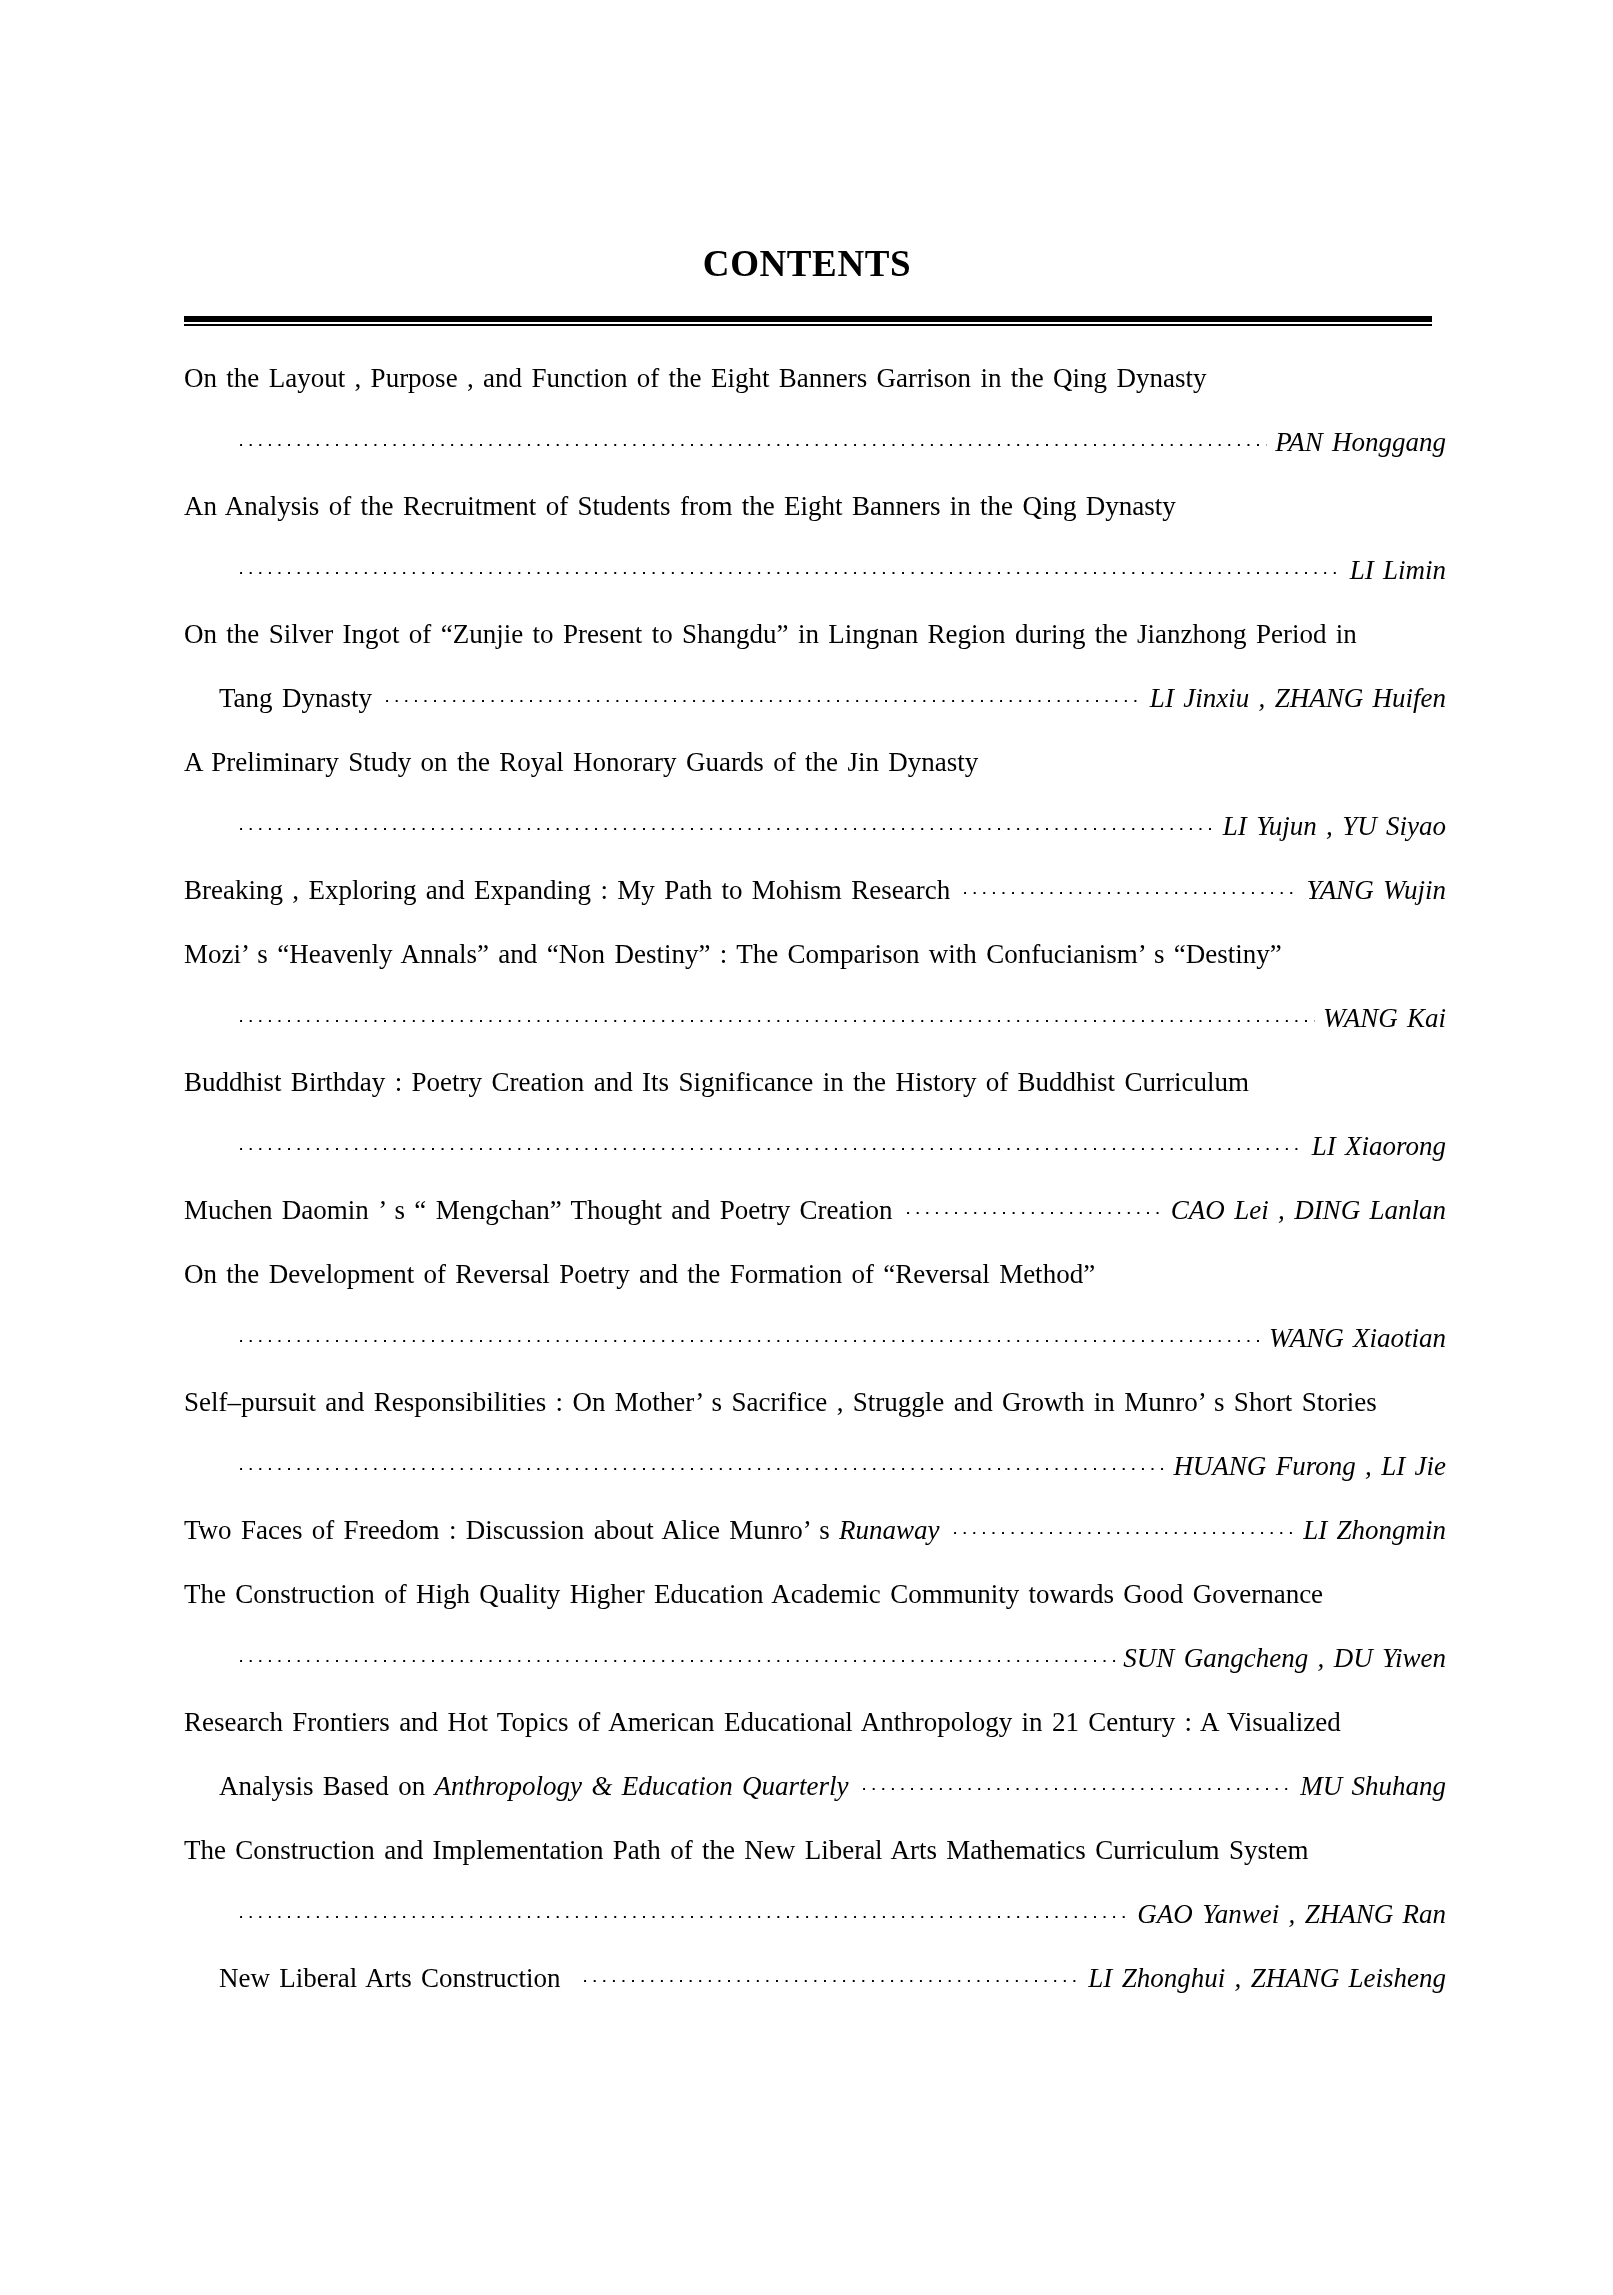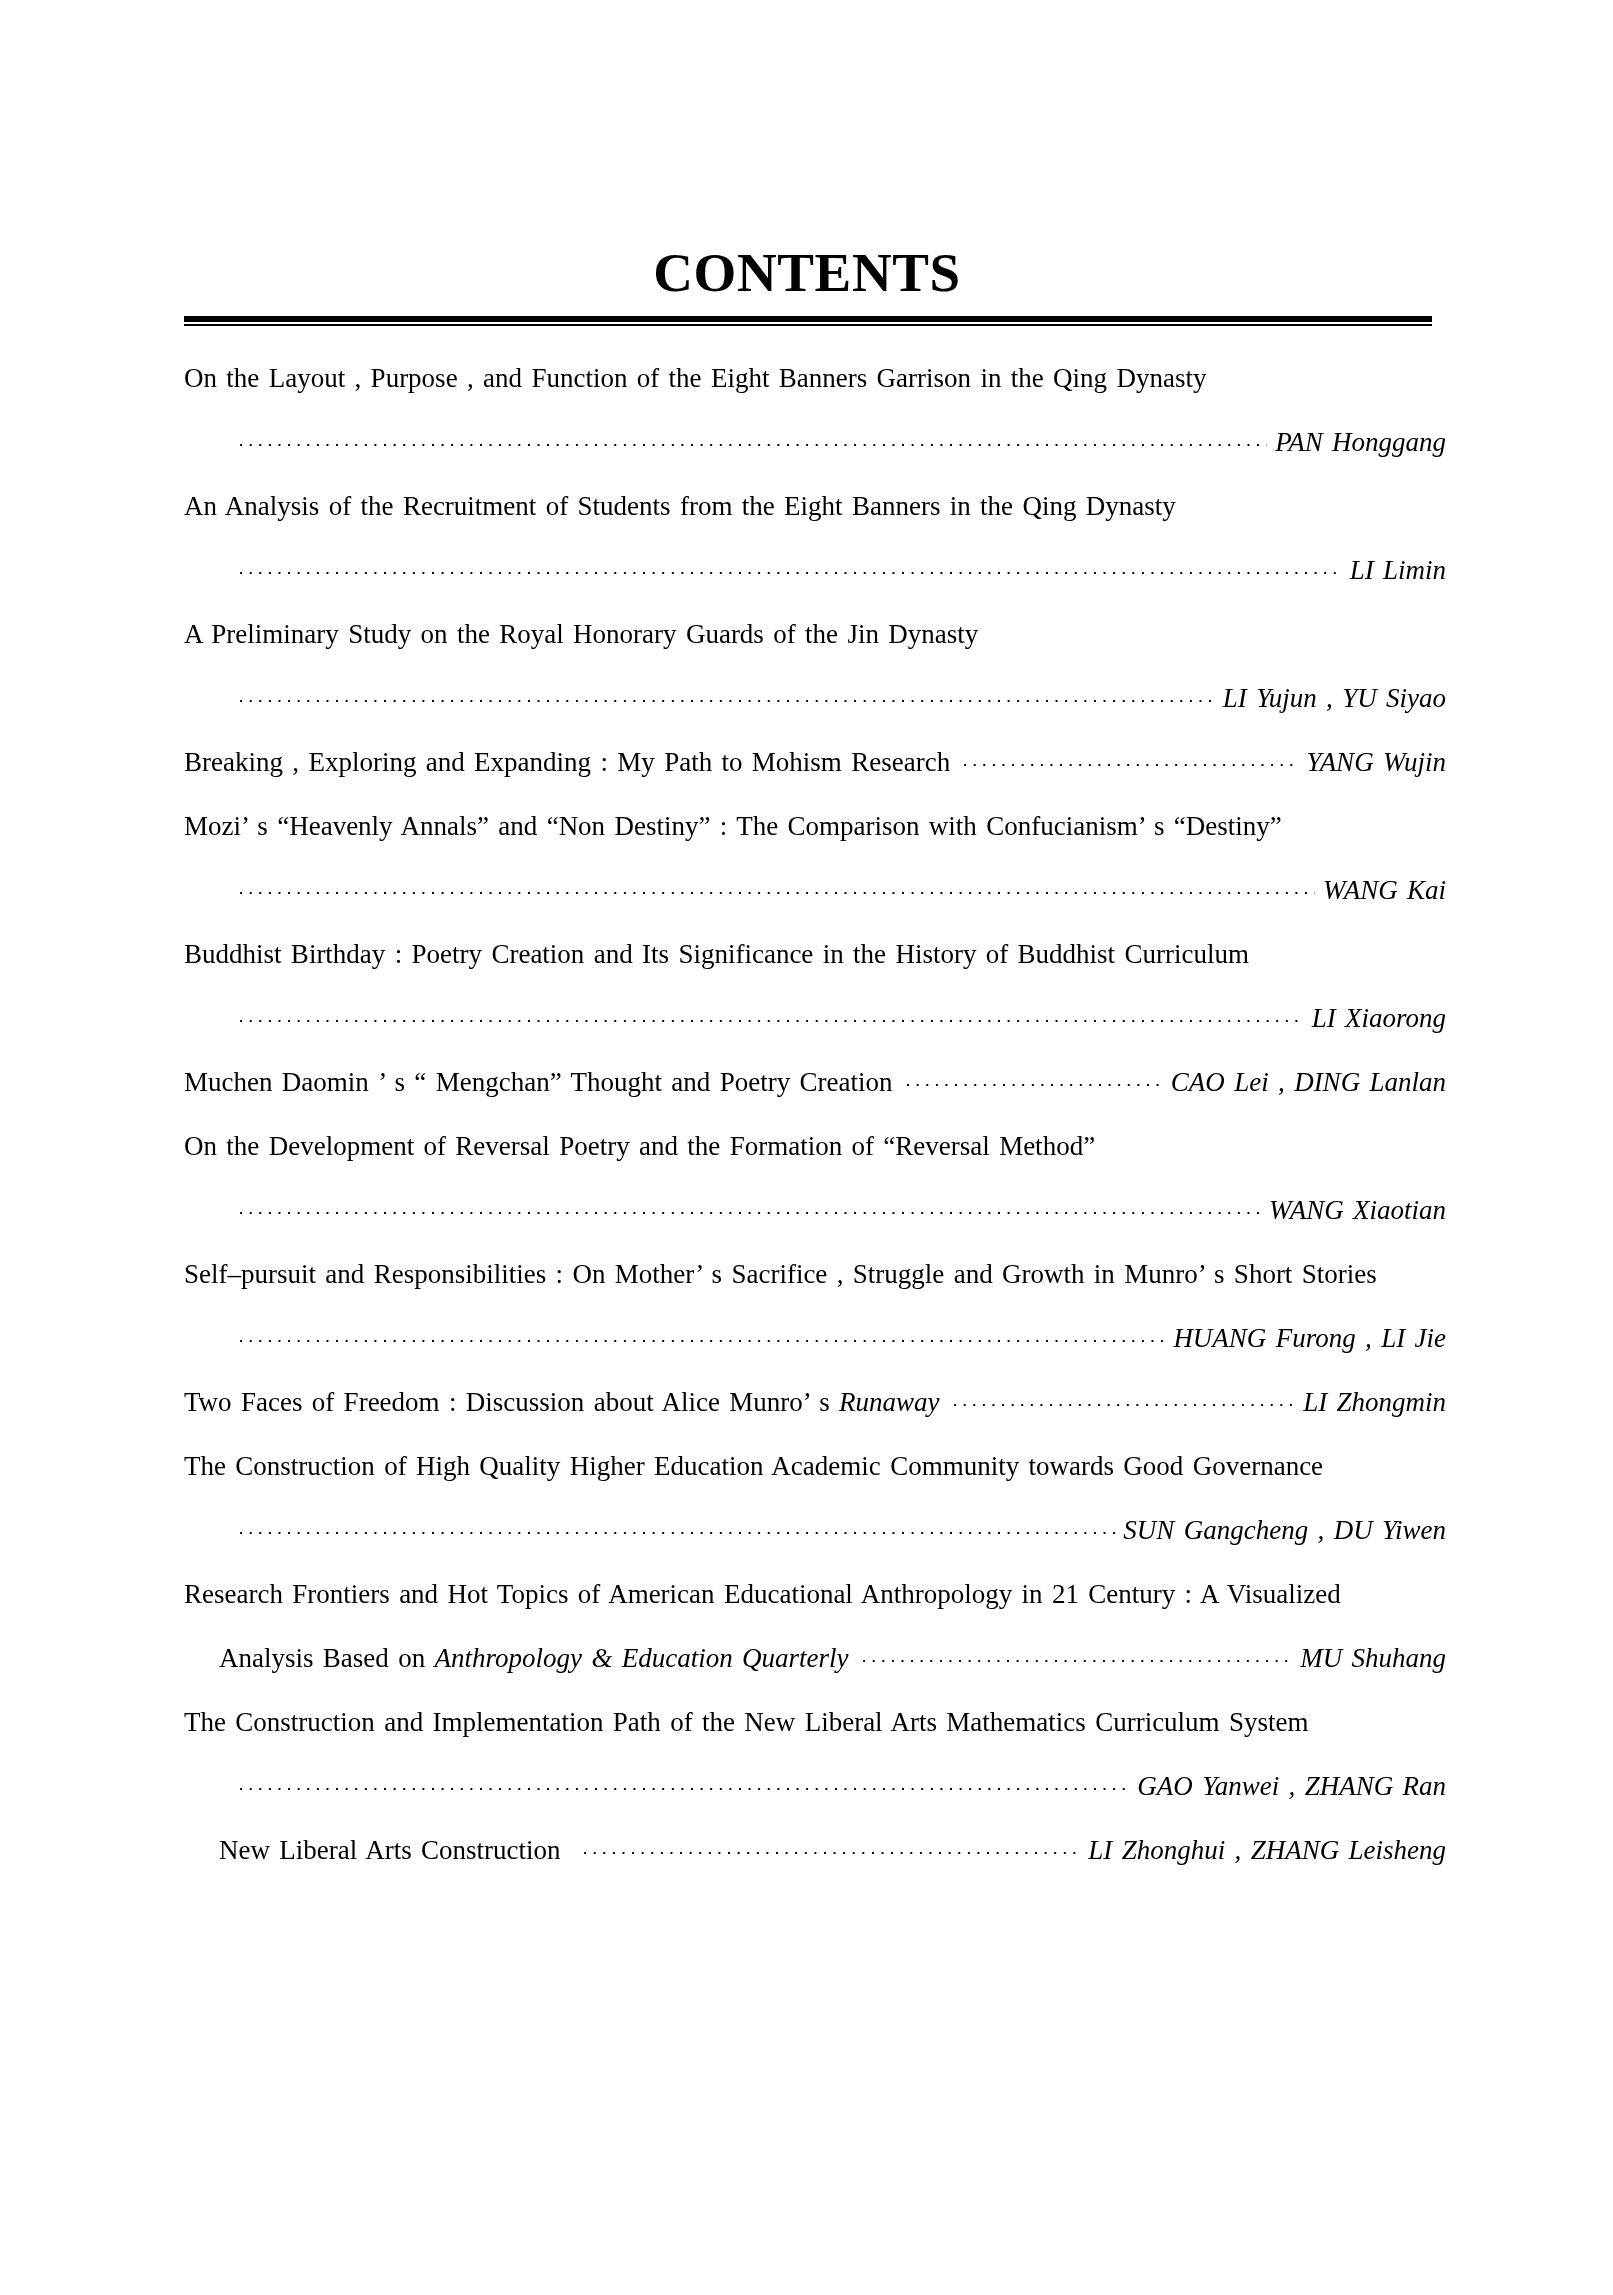--- a/index.html
+++ b/index.html
@@ -14,21 +14,21 @@
     font-family: "Liberation Serif", serif;
     color: #000000;
     overflow: hidden;
   }
   .page-title {
     position: absolute;
     top: 245px;
     left: 0;
     width: 100%;
     text-align: center;
-    font-size: 55px;
+    font-size: 37px;
     font-weight: bold;
     letter-spacing: 0.6px;
     line-height: 1;
   }
   .rule-thick {
     position: absolute;
     left: 184px;
     right: 182px;
     top: 316px;
     height: 5.8px;
@@ -88,20 +88,24 @@
 <div class="toc-list">
     <div>
       <div class="line"><span class="txt">On the Layout , Purpose , and Function of the Eight Banners Garrison in the Qing Dynasty</span></div>
       <div class="line" style="padding-left: 51px;"><span class="leader"></span><span class="authors">PAN Honggang</span></div>
     </div>
     <div>
       <div class="line"><span class="txt">An Analysis of the Recruitment of Students from the Eight Banners in the Qing Dynasty</span></div>
       <div class="line" style="padding-left: 51px;"><span class="leader"></span><span class="authors">LI Limin</span></div>
     </div>
     <div>
+      <div class="line"><span class="txt">On the Silver Ingot of “Zunjie to Present to Shangdu” in Lingnan Region during the Jianzhong Period in</span></div>
+      <div class="line" style="padding-left: 35px;"><span class="txt">Tang Dynasty</span><span class="leader after-text"></span><span class="authors">LI Jinxiu , ZHANG Huifen</span></div>
+    </div>
+    <div>
       <div class="line"><span class="txt">A Preliminary Study on the Royal Honorary Guards of the Jin Dynasty</span></div>
       <div class="line" style="padding-left: 51px;"><span class="leader"></span><span class="authors">LI Yujun , YU Siyao</span></div>
     </div>
     <div>
       <div class="line"><span class="txt">Breaking , Exploring and Expanding : My Path to Mohism Research</span><span class="leader after-text"></span><span class="authors">YANG Wujin</span></div>
     </div>
     <div>
       <div class="line"><span class="txt">Mozi’ s “Heavenly Annals” and “Non Destiny” : The Comparison with Confucianism’ s “Destiny”</span></div>
       <div class="line" style="padding-left: 51px;"><span class="leader"></span><span class="authors">WANG Kai</span></div>
     </div>

